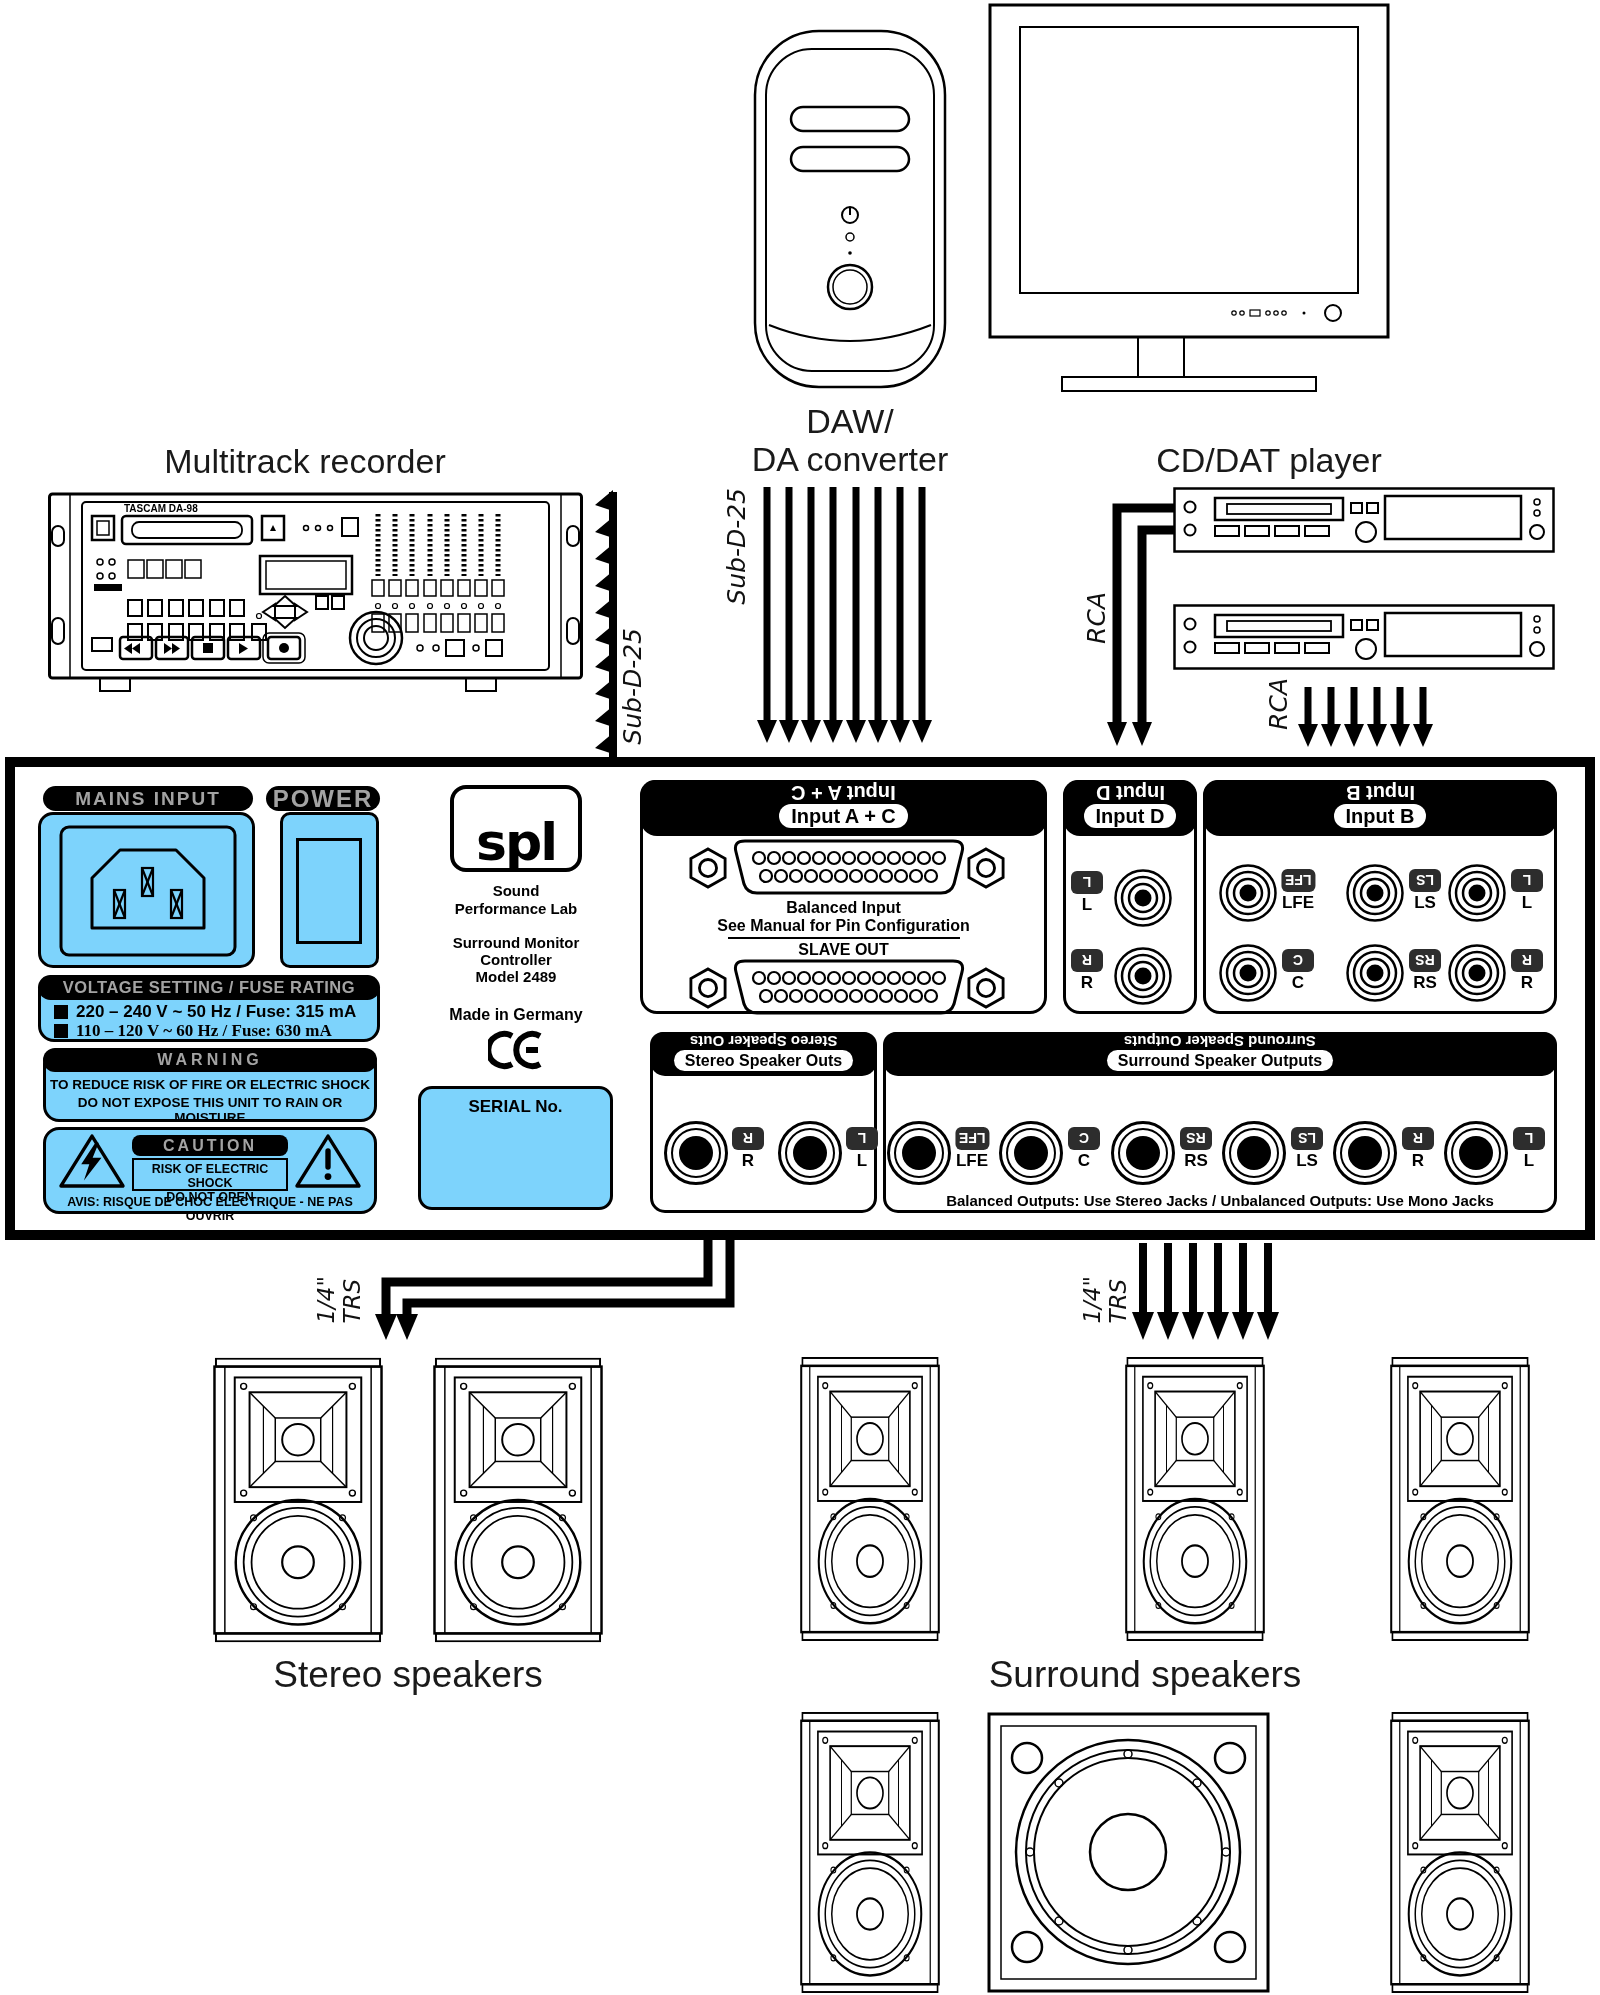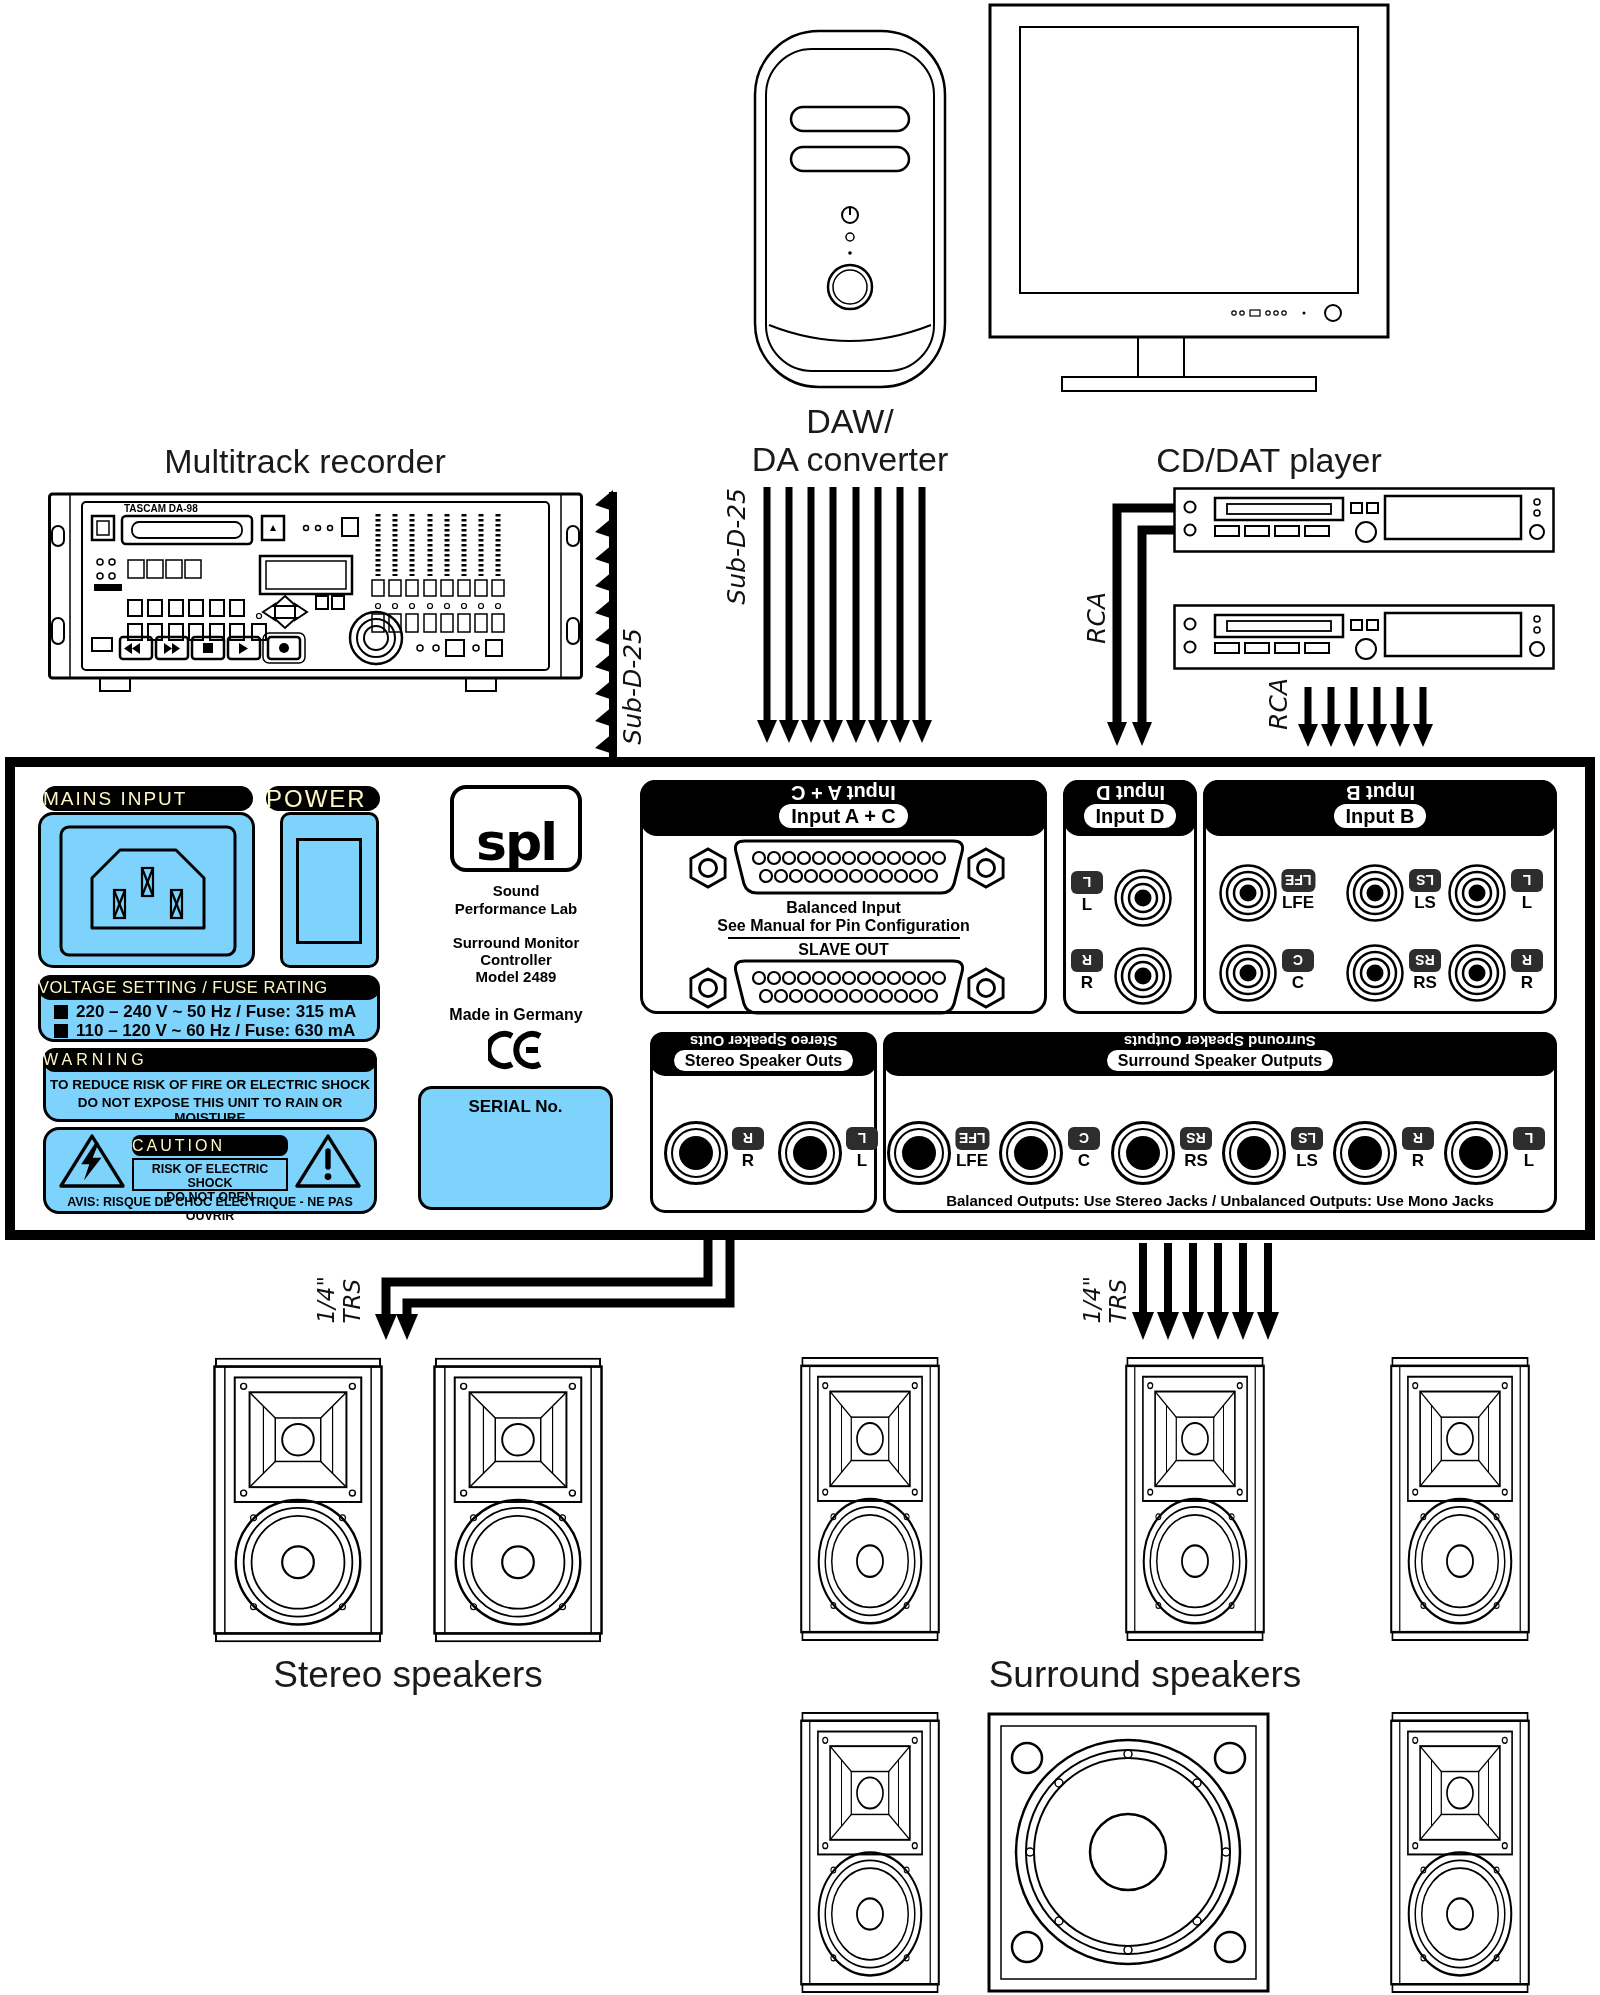--- a/index.html
+++ b/index.html
@@ -11,22 +11,22 @@
          font-family:"DejaVu Sans",sans-serif;font-size:25px;color:#111;line-height:1.05;}
   .section{border:3px solid #000;border-radius:17px;background:#fff;box-sizing:border-box;}
   .sec-head{position:absolute;left:-3px;top:-3px;right:-3px;background:#000;
             border-radius:15px 15px 17px 17px;display:flex;flex-direction:column;
             align-items:center;justify-content:flex-start;padding-top:3px;gap:1px;}
   .flip{transform:rotate(180deg);font-weight:bold;color:#fff;font-size:20px;white-space:nowrap;line-height:1;}
   .flip-sm{font-size:15px;}
   .pill{background:#fff;color:#000;border-radius:999px;font-weight:bold;font-size:20px;
         padding:1px 12px;line-height:22px;white-space:nowrap;}
   .pill-sm{font-size:16px;line-height:19px;padding:1px 11px;}
-  .bar{background:#000;color:#fef9c3;border-radius:999px;font-weight:normal;display:flex;
-       align-items:center;justify-content:flex-start;box-sizing:border-box;}
+  .bar{background:#000;color:#a3a3a3;border-radius:999px;font-weight:bold;display:flex;
+       align-items:center;justify-content:center;box-sizing:border-box;}
   .obox{border:3px solid #000;border-radius:15px;box-sizing:border-box;background:#7dd3fc;}
   .jlbl{display:flex;flex-direction:column;align-items:center;gap:2px;font-weight:bold;}
   .chip{background:#2d2d2d;color:#fff;border-radius:6px;display:flex;align-items:center;
         justify-content:center;font-weight:bold;transform:rotate(180deg);
         min-width:24px;height:23px;padding:0 4px;font-size:14px;line-height:1;}
   .jtxt{font-size:17px;line-height:1;color:#000;}
   .vsq{display:inline-block;width:14px;height:14px;background:#000;margin-right:8px;flex:none;}
   .vline{display:flex;align-items:center;font-weight:bold;font-size:17px;white-space:nowrap;text-align:right;}
   .cnote{font-weight:bold;text-align:center;}
 </style>
@@ -474,21 +474,21 @@
 <div class="abs" style="left:296px;top:838px;width:66px;height:106px;border:3px solid #000;box-sizing:border-box;"></div>
 
 <div class="abs obox" style="left:38px;top:975px;width:342px;height:67px;border-radius:16px;"></div>
 <div class="abs bar" style="left:38px;top:975px;width:342px;height:25px;font-size:16.5px;letter-spacing:0.5px;">
   <span>VOLTAGE SETTING / FUSE RATING</span>
     </div>
 <div class="abs vline" style="left:54px;top:1002px;">
   <span class="vsq"></span>
   <span>220 – 240 V ~ 50 Hz / Fuse: 315 mA</span>
     </div>
-<div class="abs vline" style="left:54px;top:1021px;">
+<div class="abs vline" style="left:54px;top:1021px;font-family:Liberation Serif, serif;">
   <span class="vsq"></span>
   <span>110 – 120 V ~ 60 Hz / Fuse: 630 mA</span>
     </div>
 
 <div class="abs obox" style="left:43px;top:1048px;width:334px;height:74px;border-radius:16px;"></div>
 <div class="abs bar" style="left:43px;top:1048px;width:334px;height:24px;font-size:16px;letter-spacing:4px;">
   <span>WARNING</span>
     </div>
 <div class="abs cnote" style="left:43px;top:1077px;width:334px;font-size:13.5px;">TO REDUCE RISK OF FIRE OR ELECTRIC SHOCK</div>
 <div class="abs cnote" style="left:43px;top:1095px;width:334px;font-size:13.5px;">DO NOT EXPOSE THIS UNIT TO RAIN OR MOISTURE</div>

